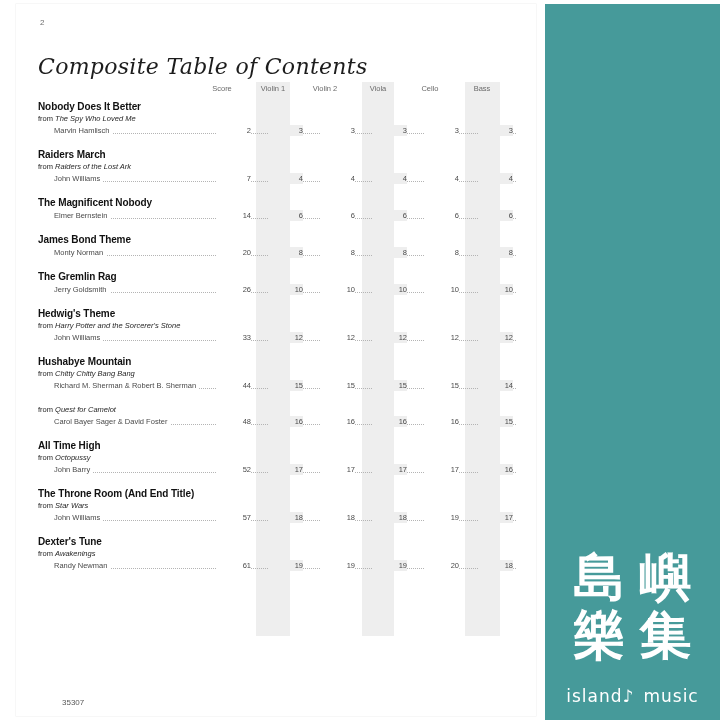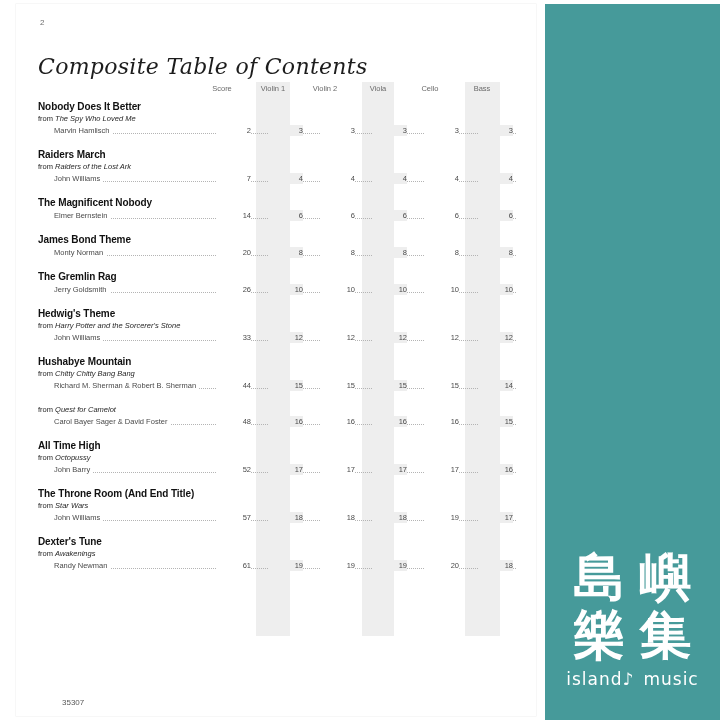--- a/index.html
+++ b/index.html
@@ -51,21 +51,21 @@
     font-family: "DejaVu Sans", sans-serif;
     font-size: 52px;
     line-height: 56px;
     font-weight: 700;
     color: #ffffff;
     text-align: center;
     letter-spacing: 0;
   }
 
   .logo-latin {
-    margin-top: 6px;
+    margin-top: 23px;
     font-family: "DejaVu Sans", sans-serif;
     font-size: 17px;
     letter-spacing: 1px;
     color: #ffffff;
     white-space: nowrap;
   }
   .logo-latin .note {
     font-family: "DejaVu Sans", sans-serif;
     font-size: 17px;
   }

